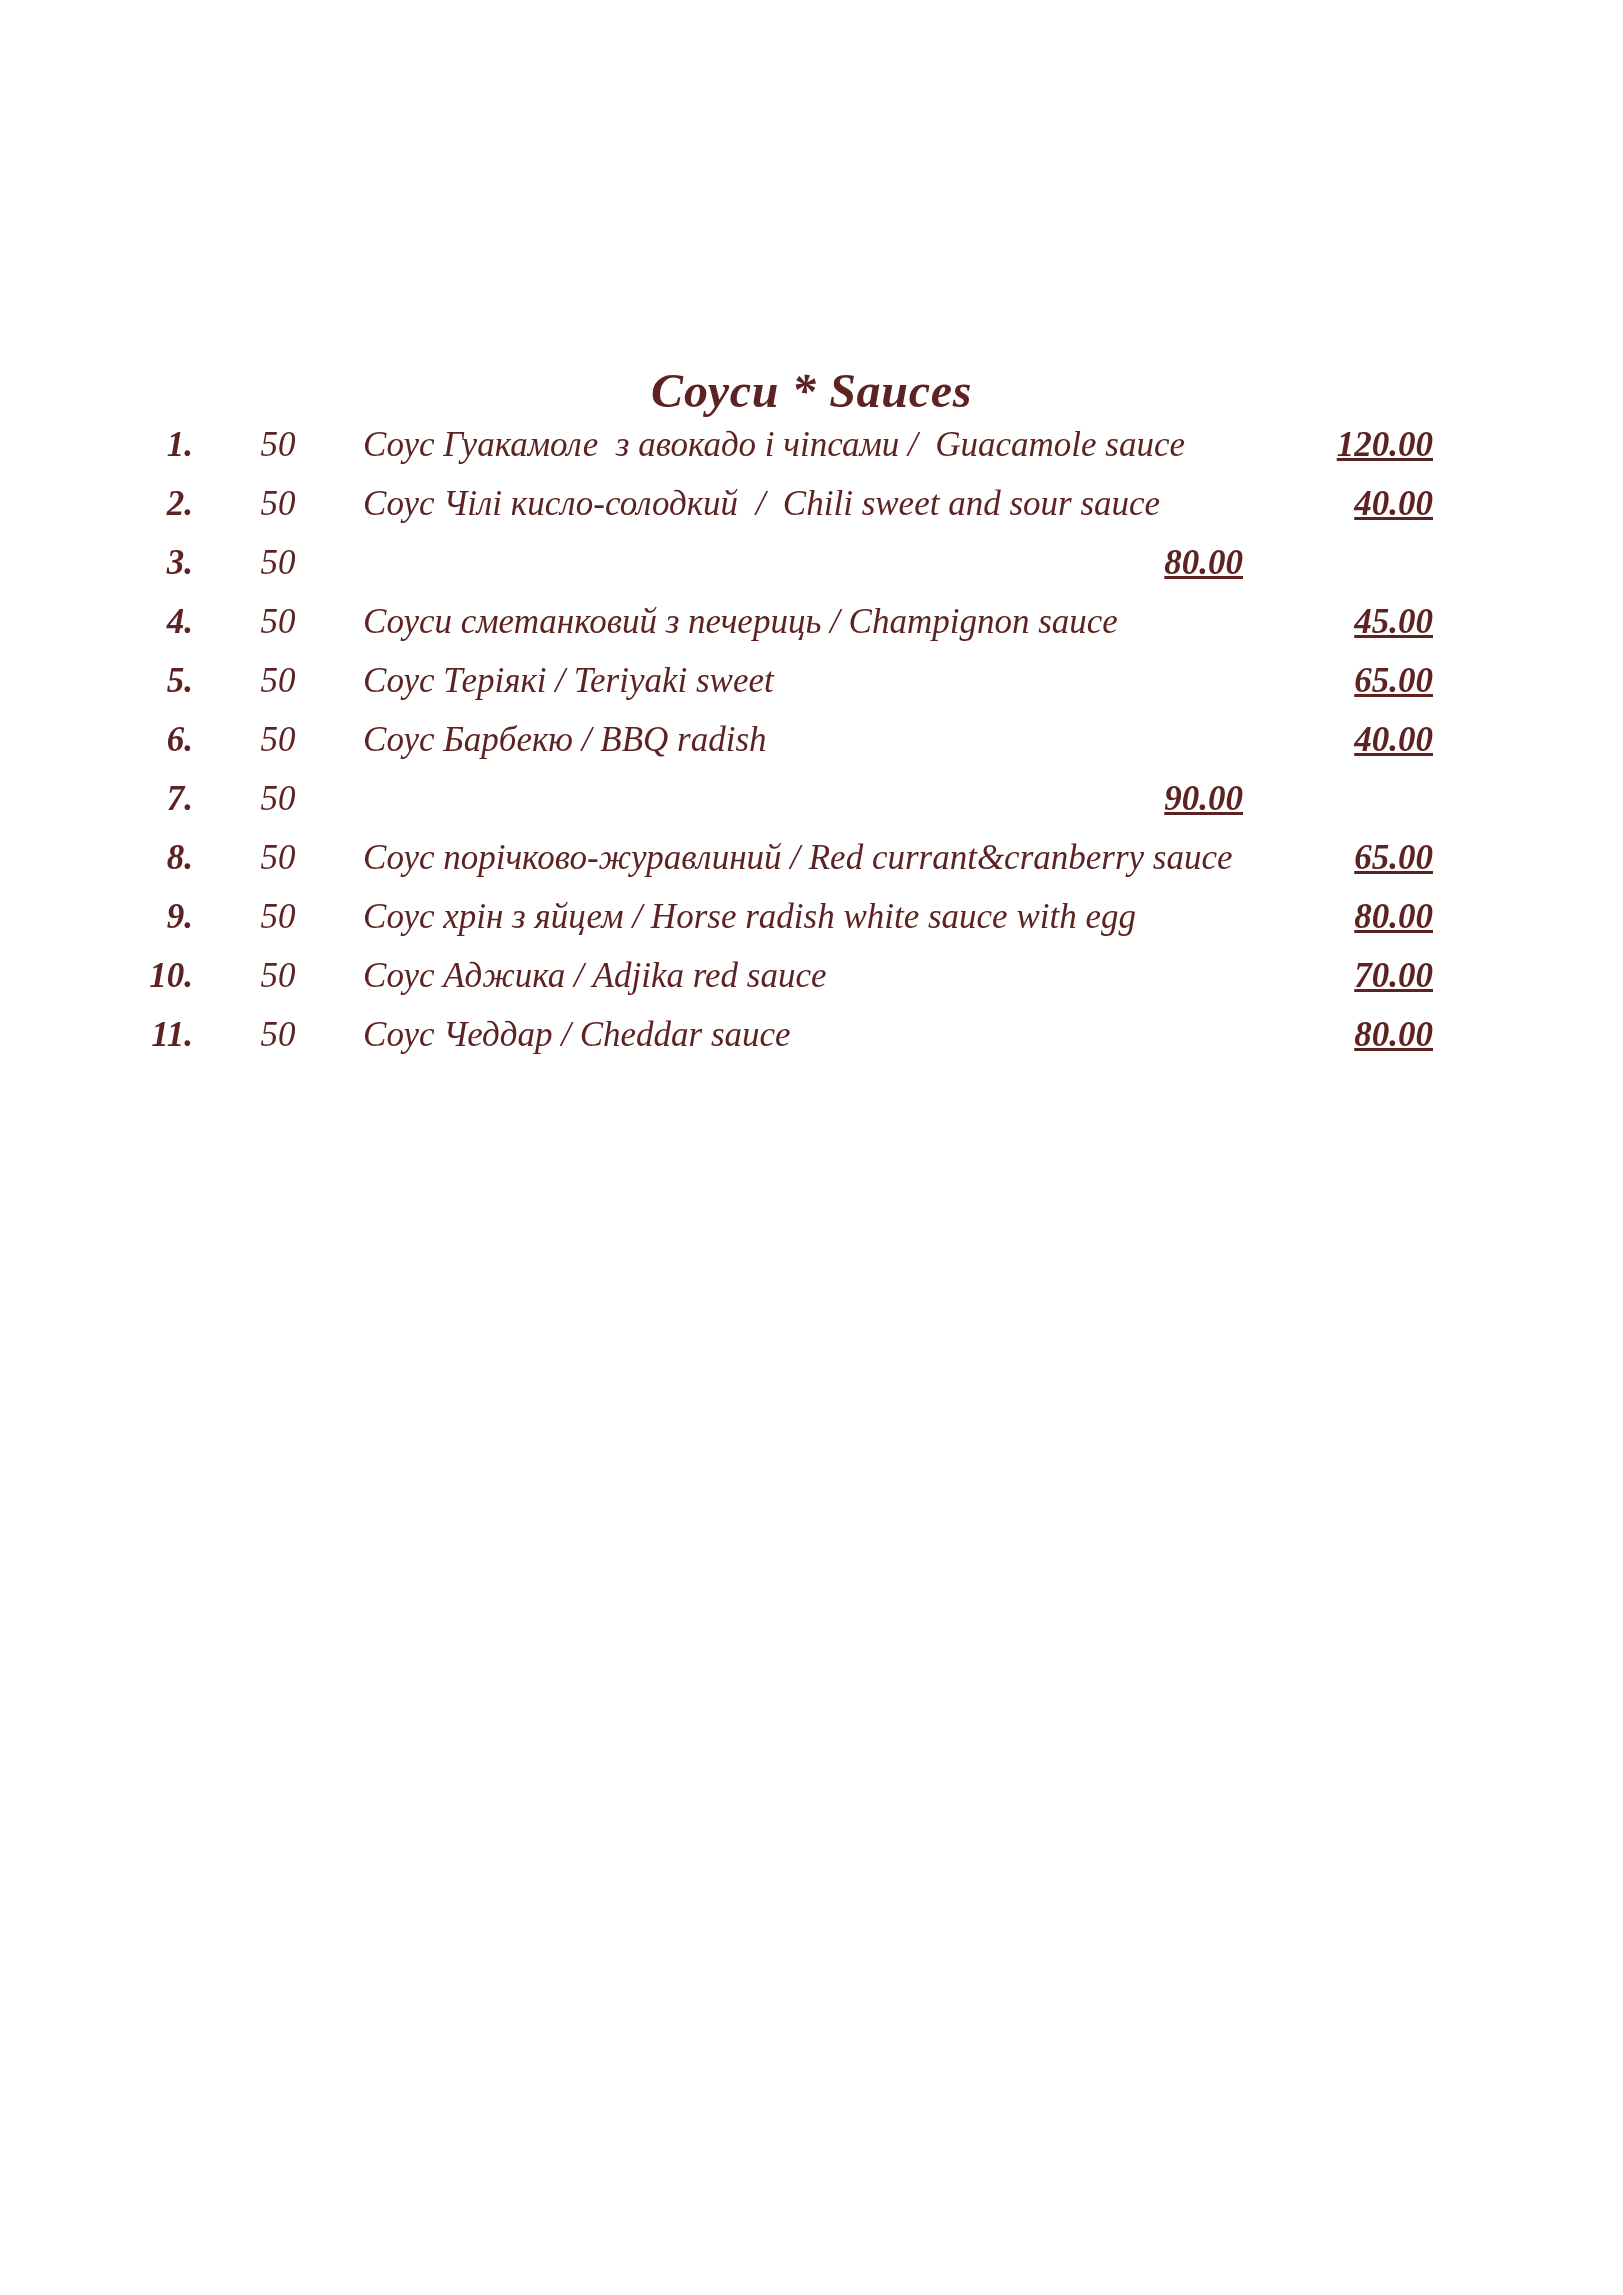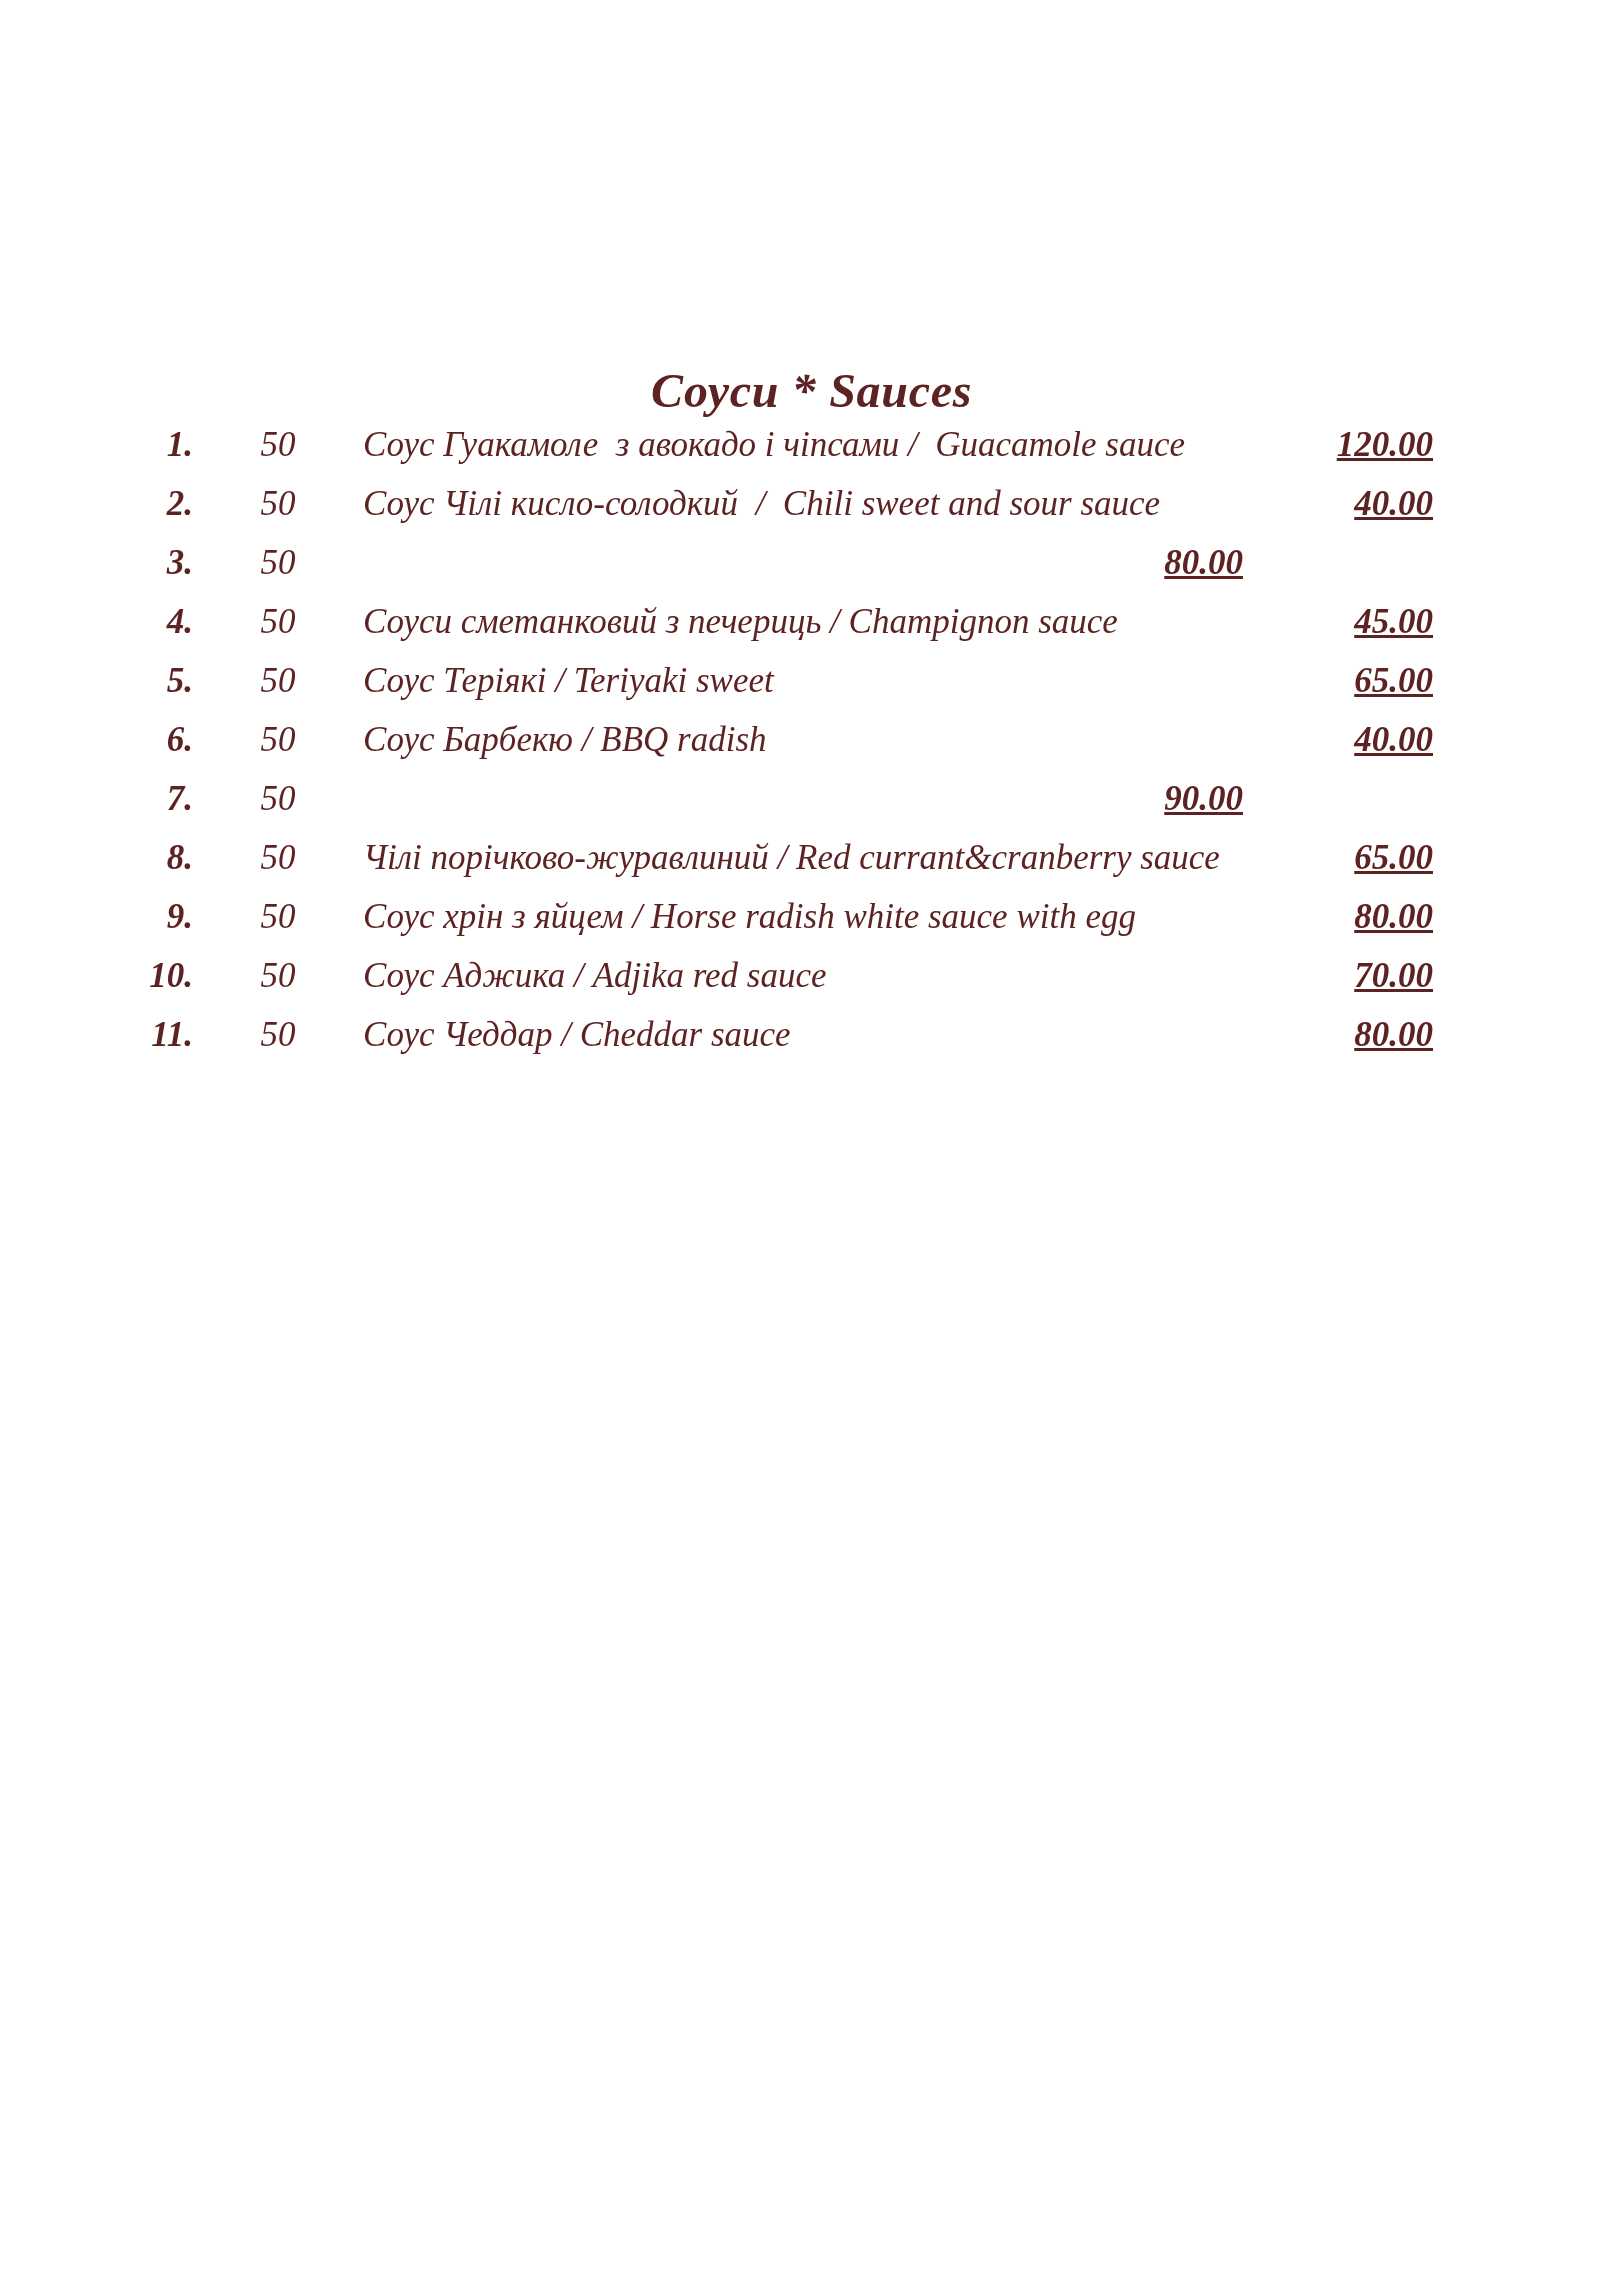--- a/index.html
+++ b/index.html
@@ -99,21 +99,21 @@
 
     <div class="row">
       <span class="num">7.</span>
       <span class="qty">50</span>
       <span class="price">90.00</span>
     </div>
 
     <div class="row">
       <span class="num">8.</span>
       <span class="qty">50</span>
-      <span class="name"><b class="uk">Чілі порічково-журавлиний</b><span class="sep"> / </span><span class="en">Red currant&amp;cranberry sauce</span></span>
+      <span class="name"><b class="uk">Соус порічково-журавлиний</b><span class="sep"> / </span><span class="en">Red currant&amp;cranberry sauce</span></span>
       <span class="price">65.00</span>
     </div>
 
     <div class="row">
       <span class="num">9.</span>
       <span class="qty">50</span>
       <span class="name"><b class="uk">Соус хрін з яйцем</b><span class="sep"> / </span><span class="en">Horse radish white sauce with egg</span></span>
       <span class="price">80.00</span>
     </div>
 

